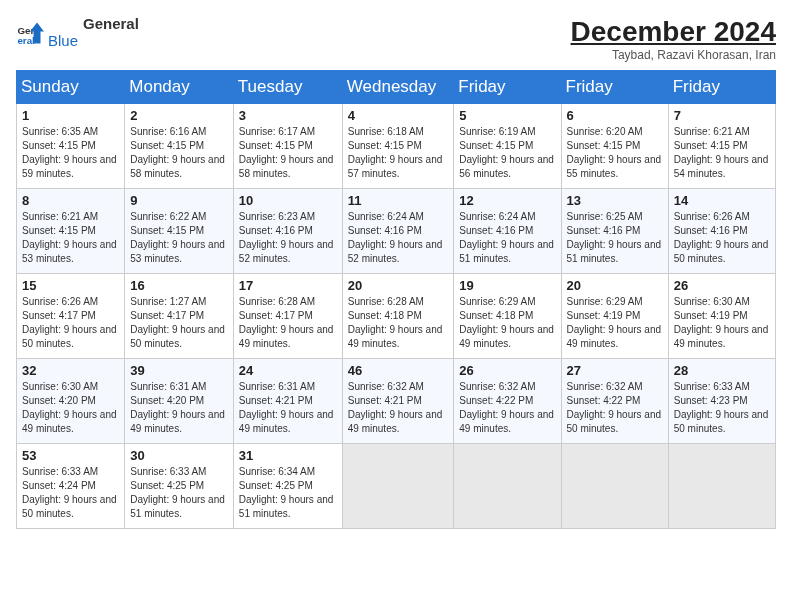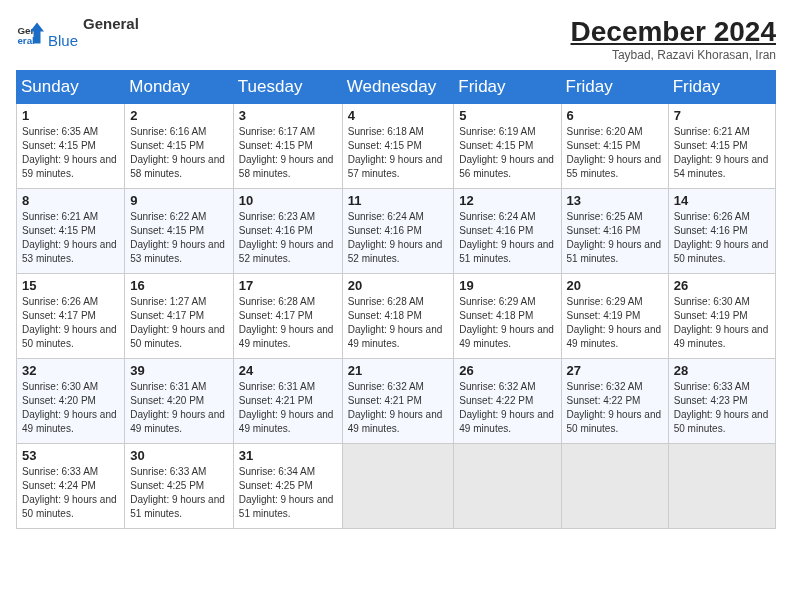--- a/index.html
+++ b/index.html
@@ -257,21 +257,21 @@
         <div class="cell-text">Sunset: 4:20 PM</div>
         <div class="cell-text">Daylight: 9 hours and 49 minutes.</div>
       </td>
         <td>
         <div class="day-number">24</div>
         <div class="cell-text">Sunrise: 6:31 AM</div>
         <div class="cell-text">Sunset: 4:21 PM</div>
         <div class="cell-text">Daylight: 9 hours and 49 minutes.</div>
       </td>
         <td>
-        <div class="day-number">21</div>
+        <div class="day-number">46</div>
         <div class="cell-text">Sunrise: 6:32 AM</div>
         <div class="cell-text">Sunset: 4:21 PM</div>
         <div class="cell-text">Daylight: 9 hours and 49 minutes.</div>
       </td>
         <td>
         <div class="day-number">26</div>
         <div class="cell-text">Sunrise: 6:32 AM</div>
         <div class="cell-text">Sunset: 4:22 PM</div>
         <div class="cell-text">Daylight: 9 hours and 49 minutes.</div>
       </td>

